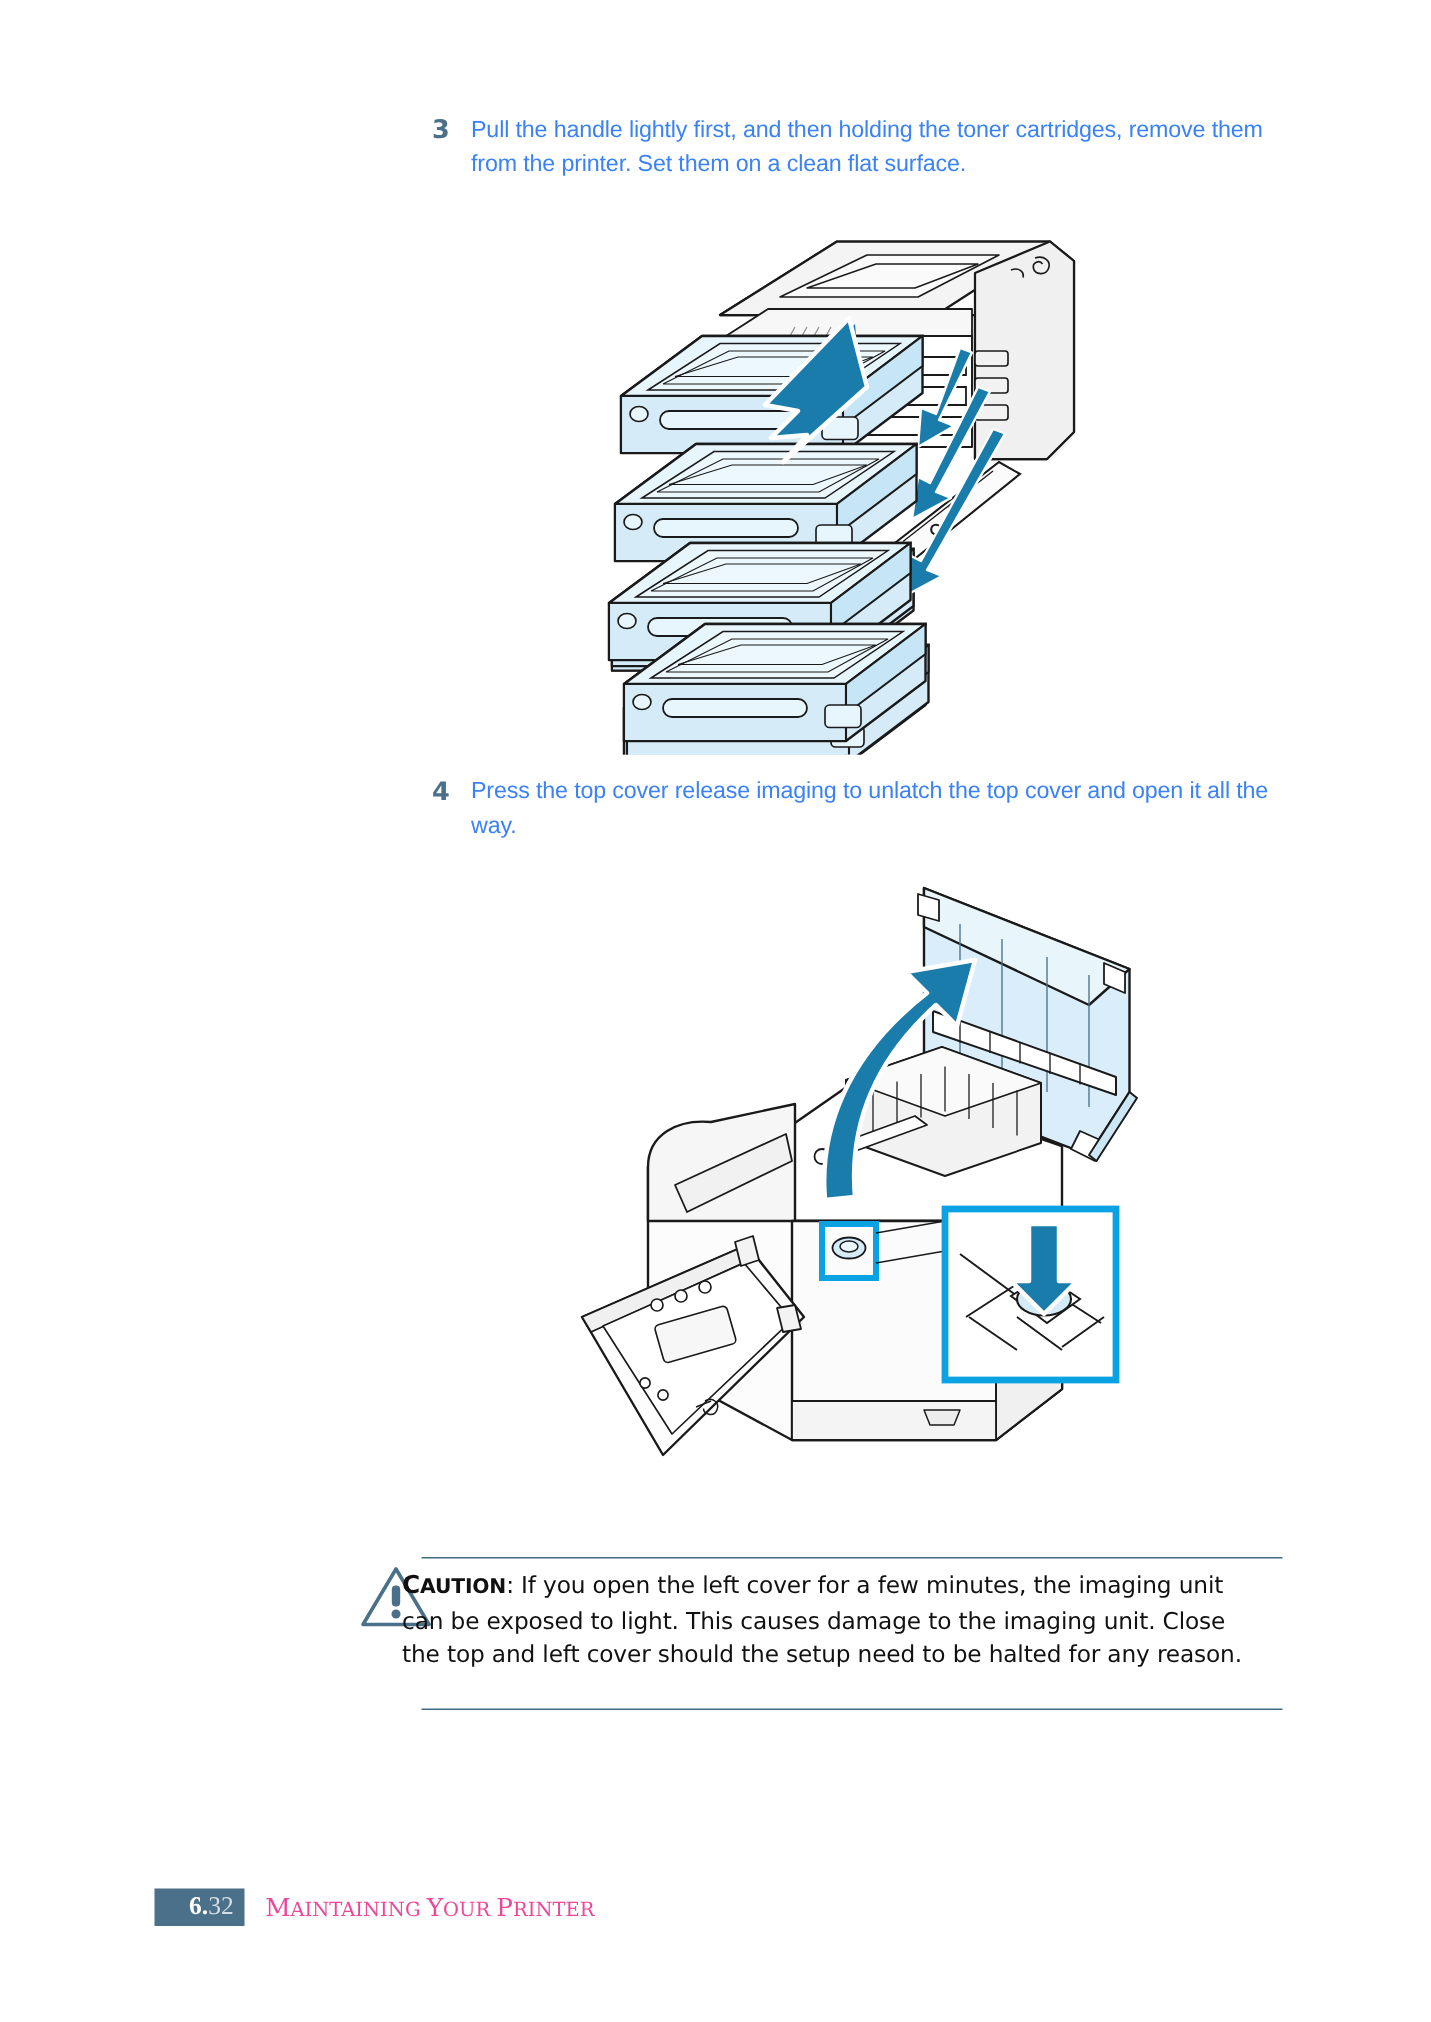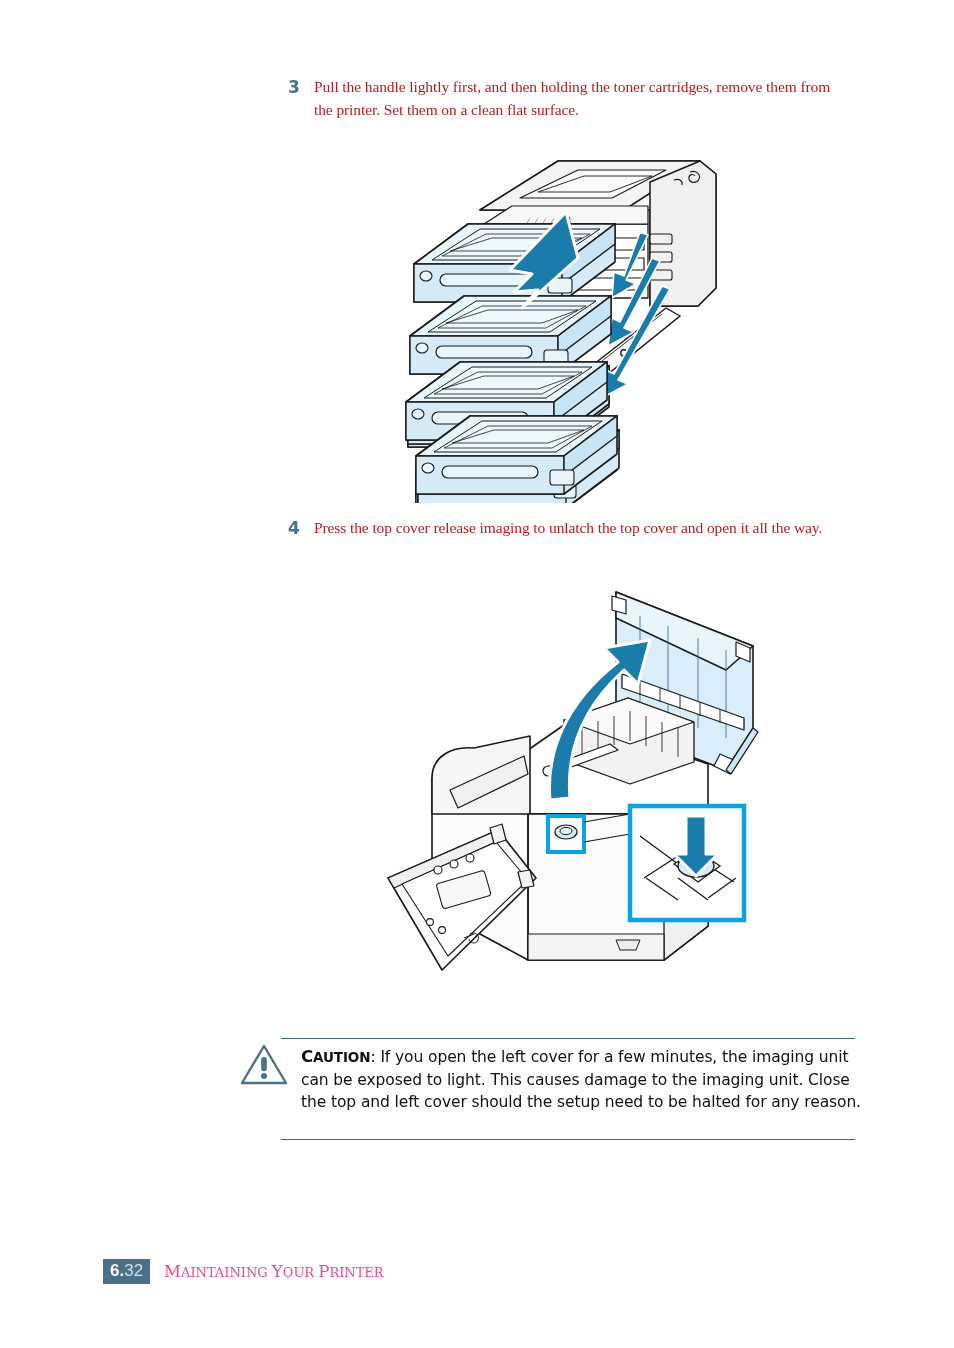--- a/index.html
+++ b/index.html
@@ -31,24 +31,24 @@
     width: 26px;
     flex: 0 0 26px;
     font-family: "DejaVu Sans", sans-serif;
     font-size: 17px;
     font-weight: bold;
     color: #4a7189;
     line-height: 22px;
     text-align: left;
   }
   .step-text {
-    font-family: Liberation Serif, serif;
+    font-family: Liberation Sans, sans-serif;
     font-size: 15.5px;
     line-height: 22.5px;
-    color: #b91c1c;
+    color: #3b82f6;
     letter-spacing: -0.1px;
   }
   #step3 { left: 288px; top: 76px; width: 560px; }
   #step4 { left: 288px; top: 517px; width: 565px; }
 
   
   .figure {
     position: absolute;
   }
   .figure svg { display: block; }
@@ -56,21 +56,21 @@
   #caution-rule-bottom { position: absolute; left: 281px; top: 1139px; width: 574px; height: 1px; background:#3f6d83; }
   #caution-icon {
     position: absolute;
     left: 239px;
     top: 1042px;
     width: 50px;
     height: 45px;
   }
   #caution-text {
     position: absolute;
-    left: 301px;
+    left: 268px;
     top: 1046px;
     width: 572px;
     font-family: "DejaVu Sans", sans-serif;
     font-size: 15.5px;
     line-height: 22.5px;
     color: #111111;
     letter-spacing: -0.1px;
   }
   .caution-label {
     font-weight: bold;
@@ -82,22 +82,22 @@
   #footer {
     position: absolute;
     left: 103px;
     top: 1259px;
     display: flex;
     align-items: center;
   }
   #footer-badge {
     background: #4a7189;
     color: #ffffff;
-    padding: 2px 7px 3px 7px;
-    font-family: Liberation Sans, sans-serif;
+    padding: 2px 7px 3px 23px;
+    font-family: Liberation Serif, serif;
     font-size: 17px;
     line-height: 20px;
     display: inline-block;
   }
   #footer-badge .b { font-weight: bold; color: #ffffff; }
   #footer-badge .l { font-weight: normal; color: #d7dee3; }
   #footer-title {
     margin-left: 14px;
     font-family: "DejaVu Serif", serif;
     color: #ec4899;

